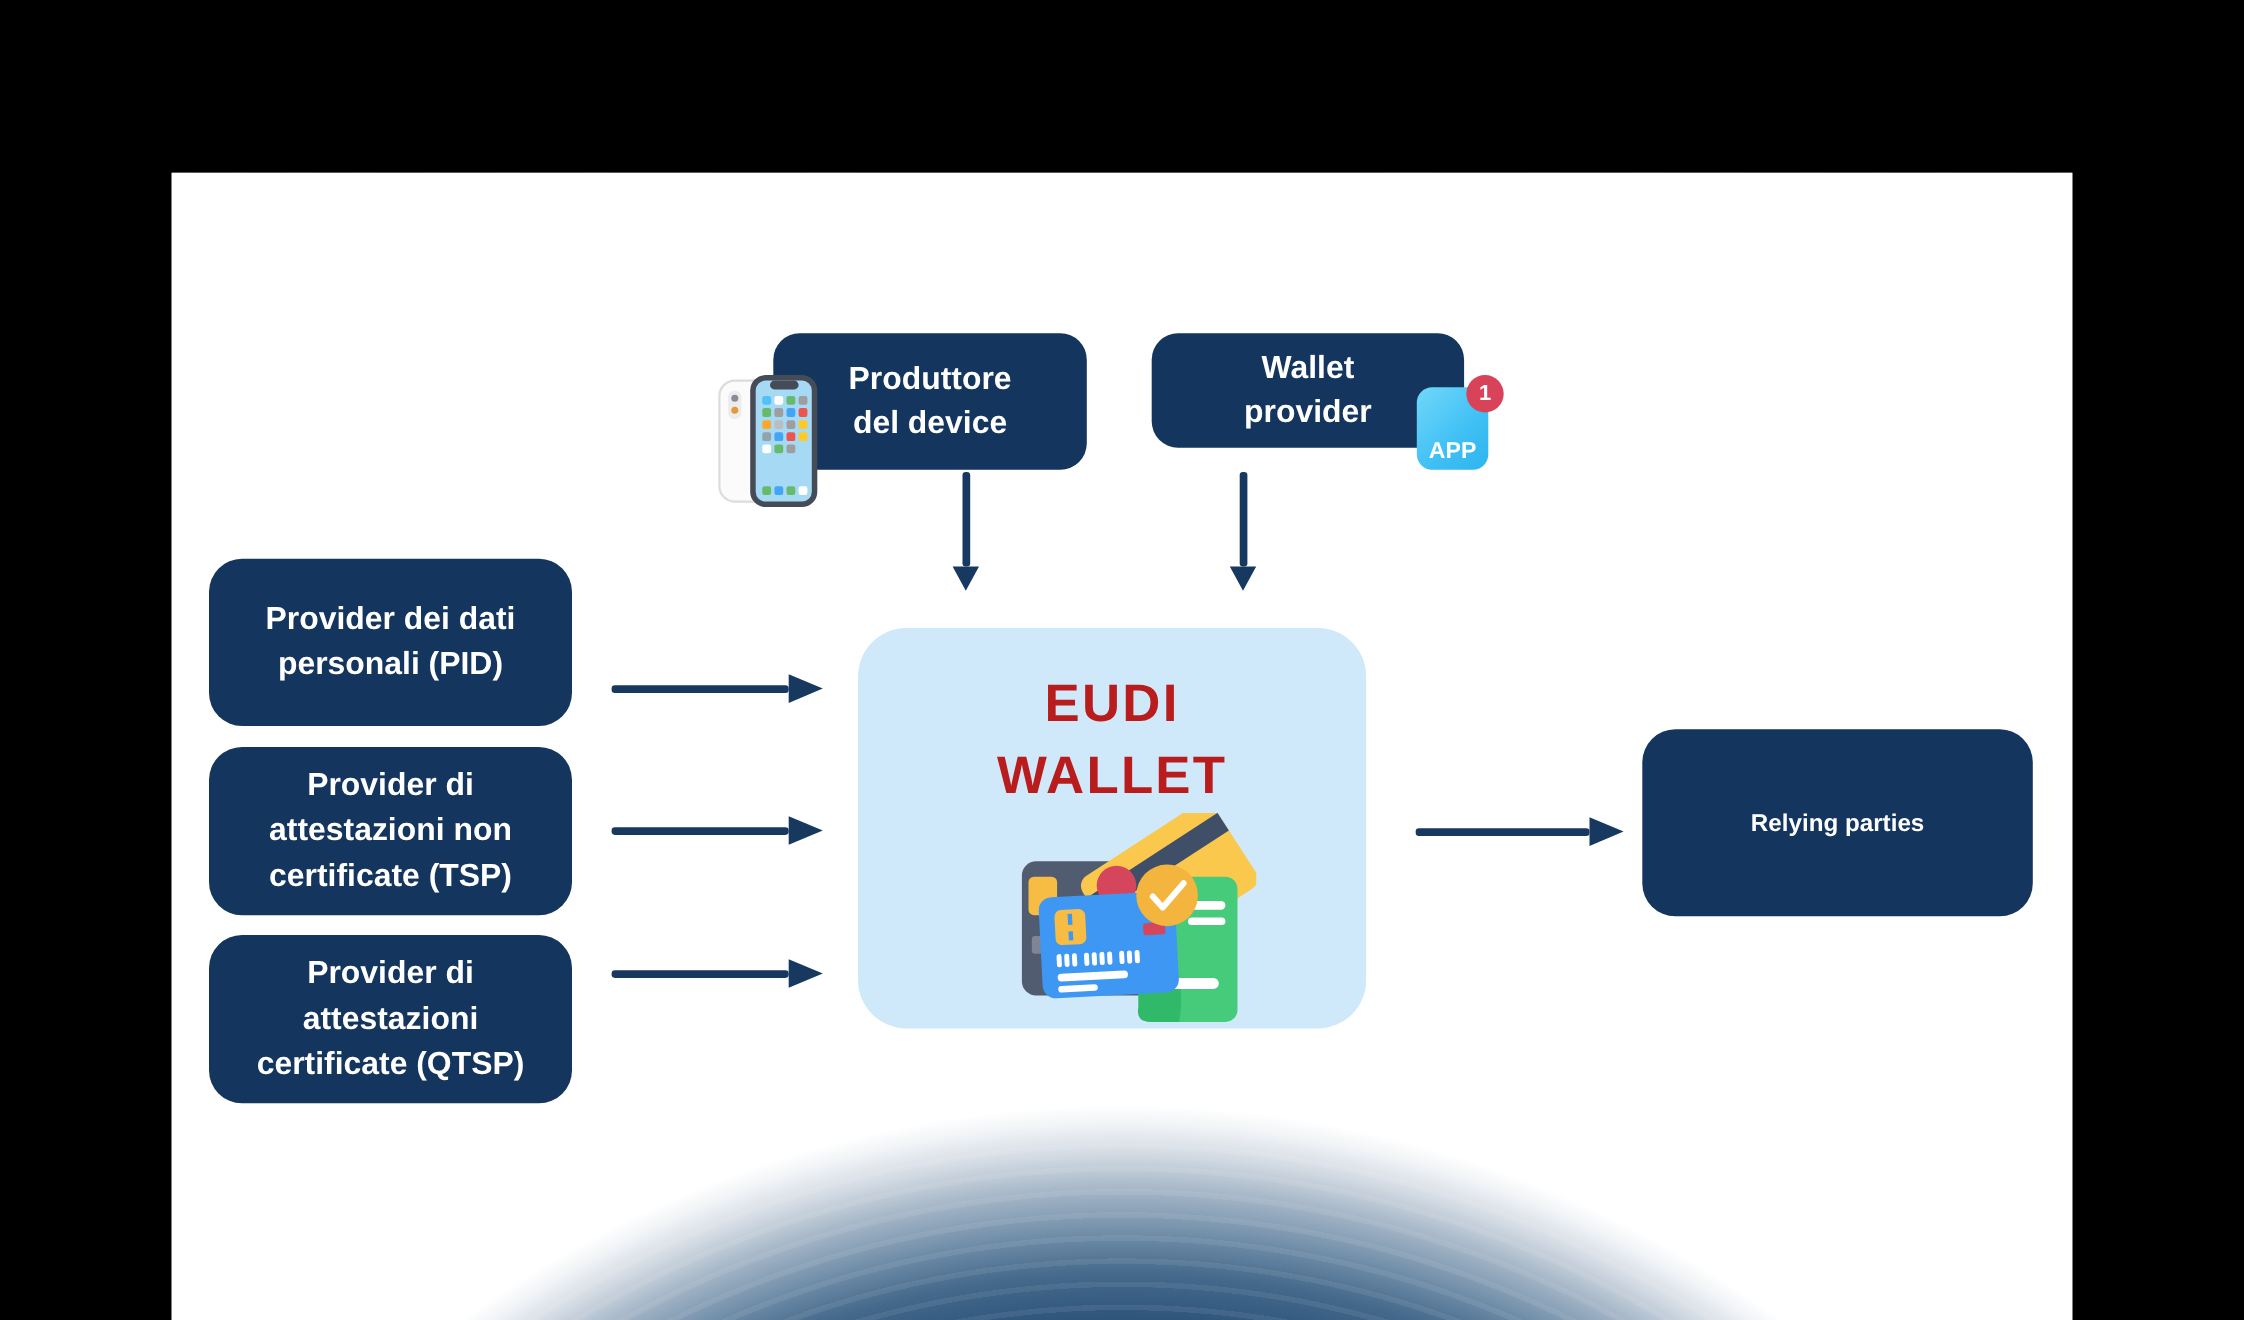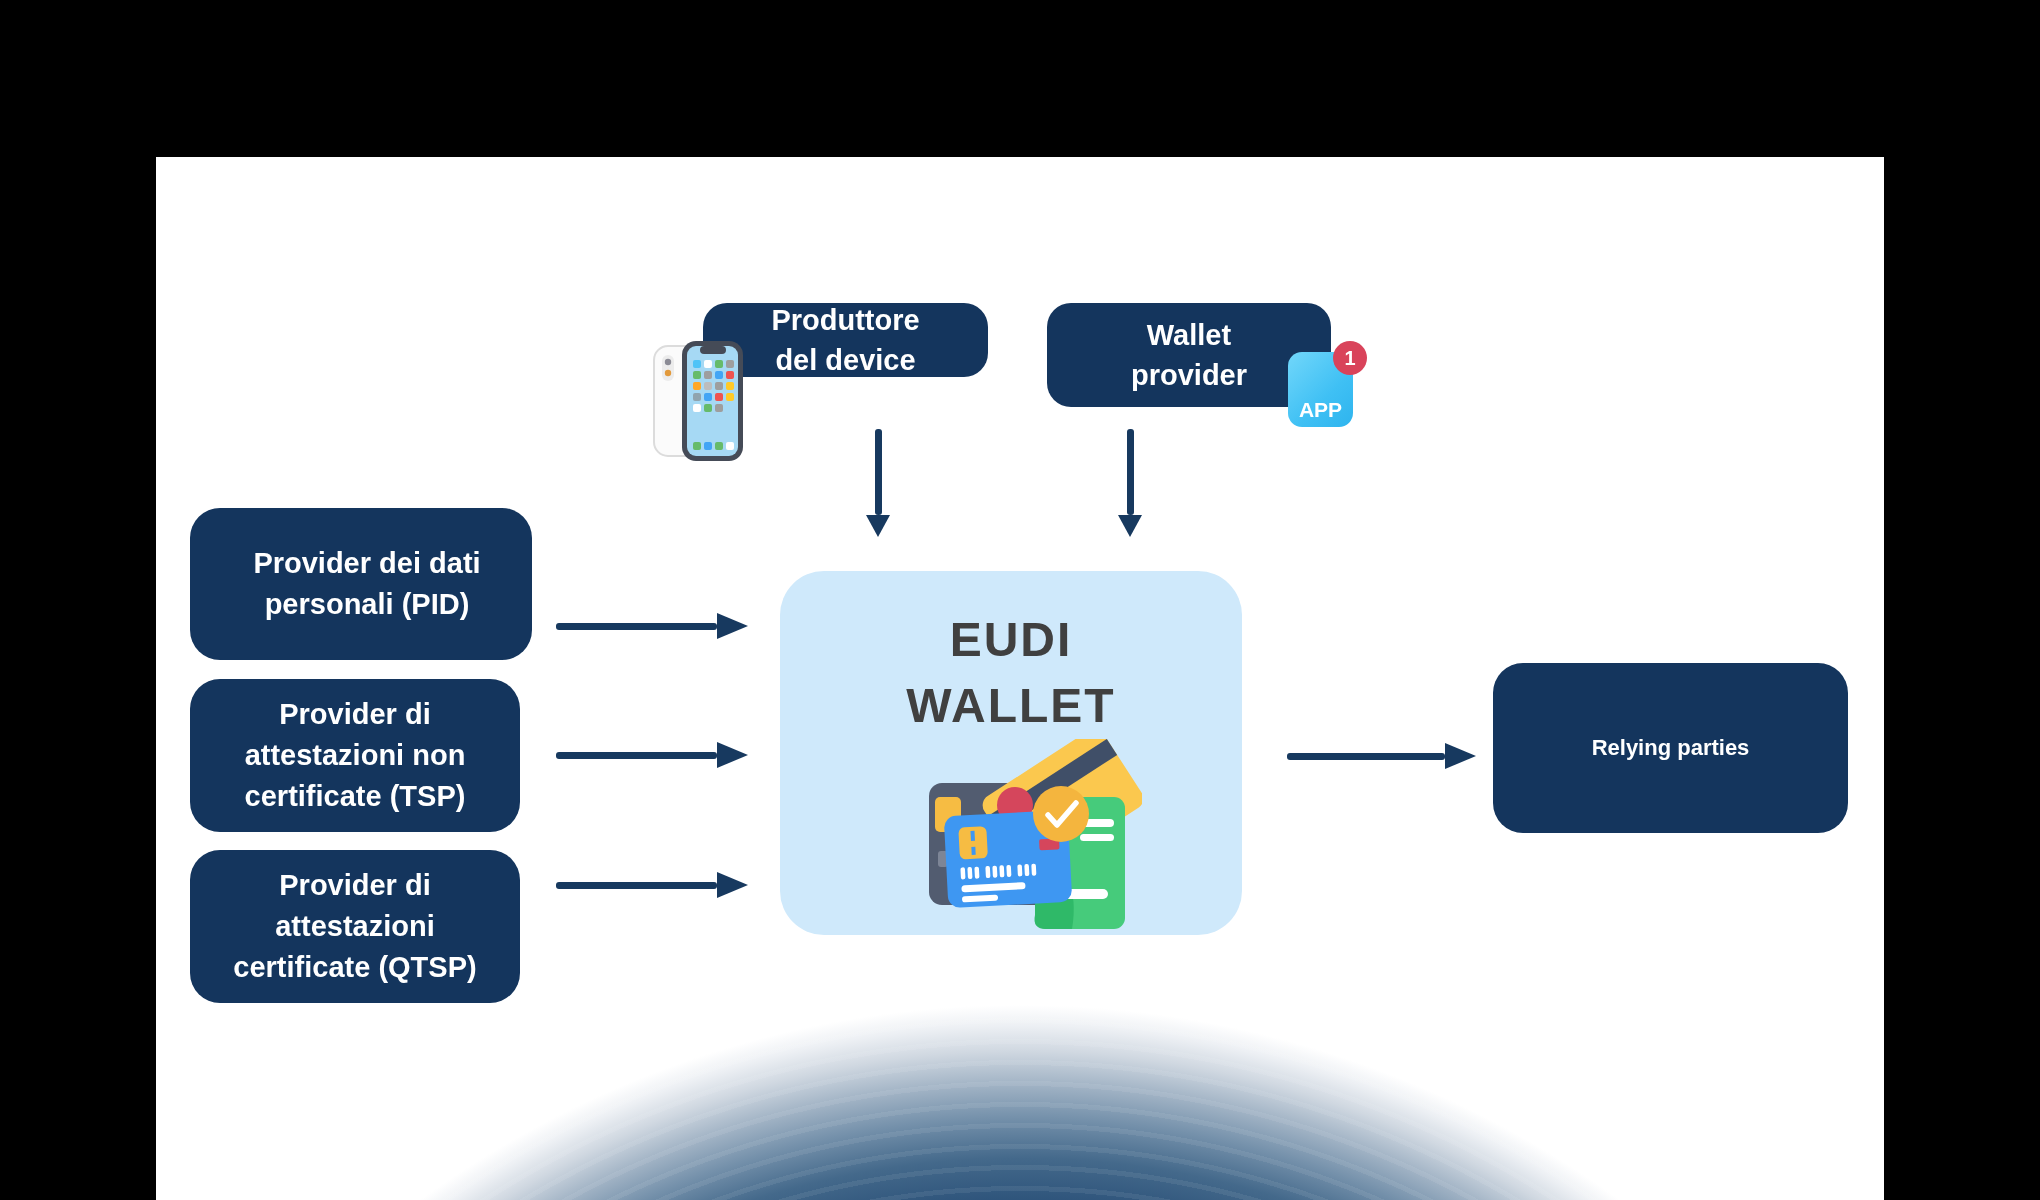--- a/index.html
+++ b/index.html
@@ -19,36 +19,36 @@
         rgba(255,255,255,0.07) 16px, rgba(255,255,255,0.07) 21px),
       radial-gradient(circle 1021px at 864px 1869px,
         #2a5078 0%, #2a5078 80%, #44698b 85%, #7591ab 89%,
         #a5b6c7 92.5%, #d0d8e1 95.5%, #edf0f4 98%, #ffffff 100%);
   }
   .navy-box{
     position:absolute;background:#14355d;color:#ffffff;
     display:flex;align-items:center;justify-content:center;
     text-align:center;font-weight:bold;white-space:pre-line;
   }
-  .box-produttore{left:547px;top:146px;width:285px;height:74px;border-radius:24px;font-size:29px;line-height:40px;}
+  .box-produttore{left:547px;top:146px;width:285px;height:124px;border-radius:24px;font-size:29px;line-height:40px;}
   .box-wallet-provider{left:891px;top:146px;width:284px;height:104px;border-radius:24px;font-size:29px;line-height:40px;}
   .box-left{left:34px;width:330px;border-radius:30px;font-size:29px;line-height:41px;}
-  .box-left-1{top:351px;height:152px;padding-left:12px;}
+  .box-left-1{top:351px;height:152px;}
   .box-left-2{top:522px;height:153px;}
   .box-left-3{top:693px;height:153px;}
   .box-relying{left:1337px;top:506px;width:355px;height:170px;border-radius:30px;flex-direction:column;font-weight:normal;}
   .box-relying .rp-title{font-weight:bold;font-size:22px;line-height:44px;}
   .box-relying .rp-sub{font-size:29px;line-height:41px;white-space:pre-line;}
   .eudi-box{
     position:absolute;left:624px;top:414px;width:462px;height:364px;
     background:#cfe9fb;border-radius:44px;
   }
   .eudi-title{
     position:absolute;left:0;right:0;top:36px;text-align:center;
-    color:#404040;font-weight:bold;font-size:48px;line-height:66px;
+    color:#b91c1c;font-weight:bold;font-size:48px;line-height:66px;
     letter-spacing:2px;white-space:pre-line;
   }
   .cards-illustration{position:absolute;left:142px;top:168px;width:220px;height:196px;}
   .phone-icon{position:absolute;left:496px;top:183px;width:92px;height:122px;}
   .app-icon{
     position:absolute;left:1132px;top:195px;width:65px;height:75px;
     background:linear-gradient(135deg,#72d7fa 0%,#3fc0f4 60%,#2eb4ee 100%);
     border-radius:14px;color:#ffffff;font-weight:bold;font-size:21px;
     display:flex;align-items:flex-end;justify-content:center;padding-bottom:5px;
     box-sizing:border-box;

